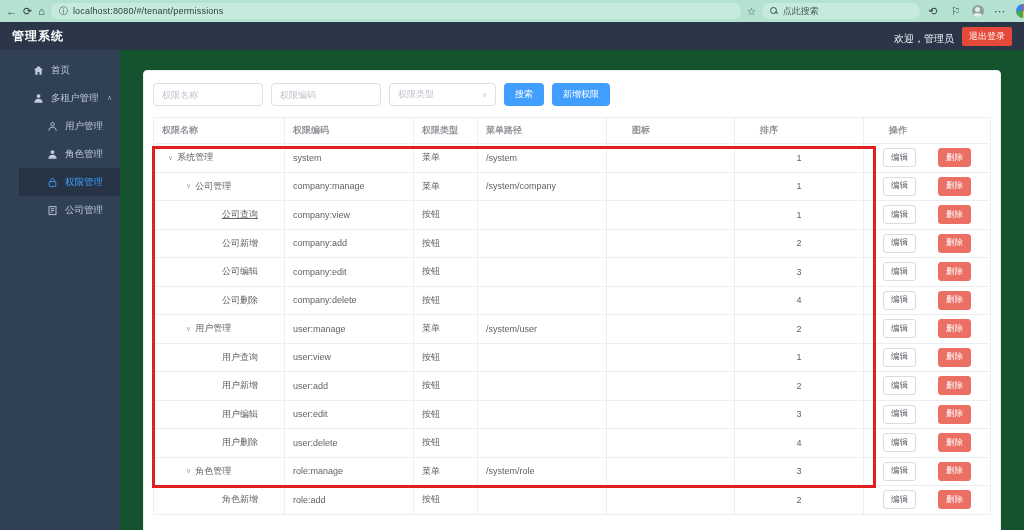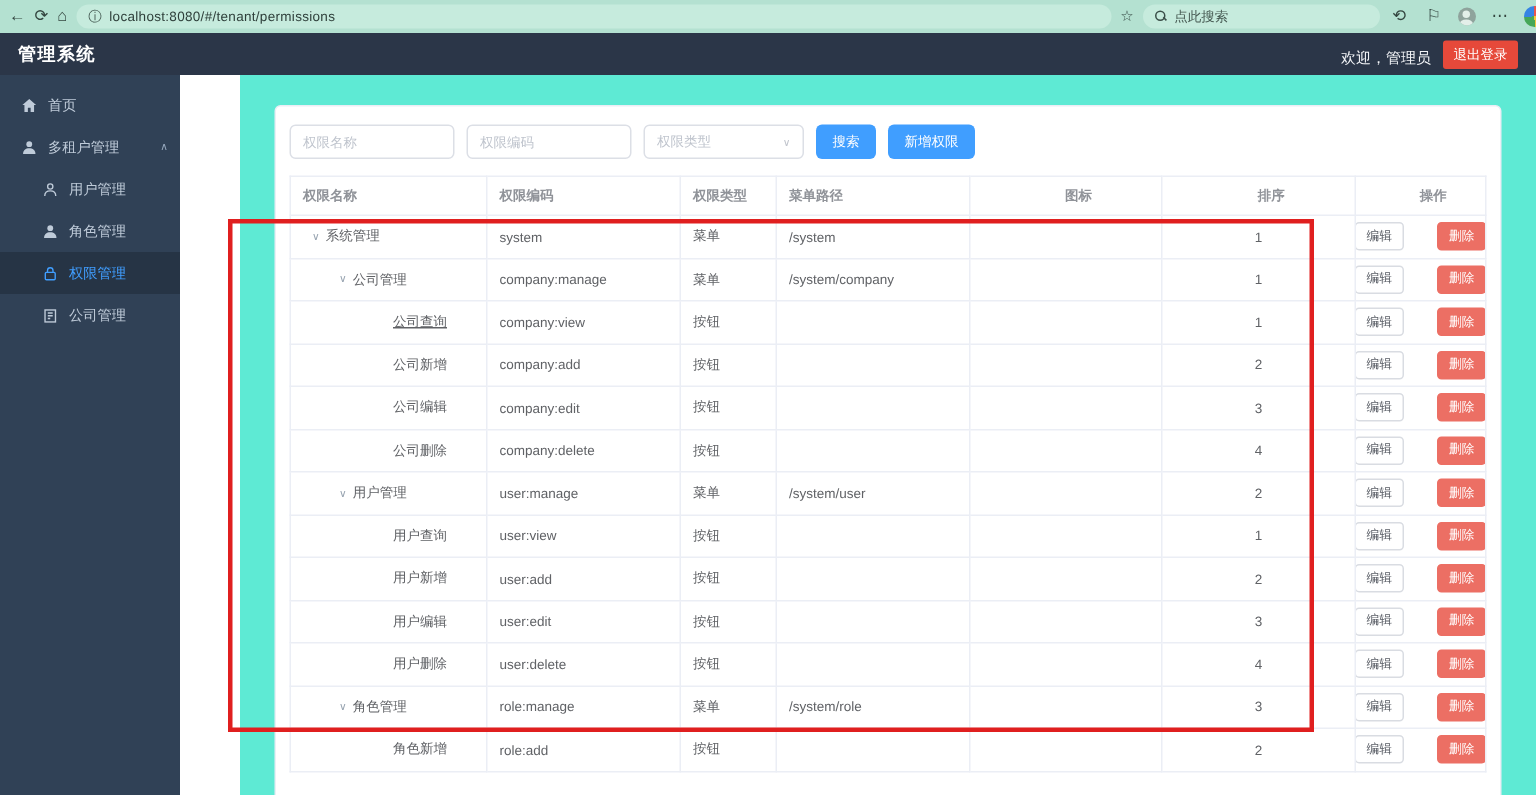--- a/index.html
+++ b/index.html
@@ -36,28 +36,28 @@
   .app-title { color:#fff; font-size:12px; font-weight:bold; letter-spacing:1px; }
   .header-right { margin-left:auto; display:flex; align-items:flex-end; gap:8px; }
   .welcome { color:#f2f4f7; font-size:10px; }
   .logout-btn { background:#e6493a; color:#fff; border:none; font-size:9px;
     padding:3px 7px; border-radius:2px; cursor:pointer; font-family:inherit; }
 
   
   .layout { display:flex; height:480px; }
   .sidebar { width:120px; background:#304156; padding-top:6px; flex:none; }
   .menu-item { height:28px; display:flex; align-items:center; gap:7px; padding-left:14px;
-    color:#bfcbd9; font-size:9.5px; cursor:pointer; position:relative; }
+    color:#bfcbd9; font-size:9.5px; cursor:pointer; position:relative;margin-left:19px; }
   .menu-item.sub { padding-left:28px; }
   .menu-item.active { background:#263445; color:#409eff; }
   .menu-item .mi-ico { width:11px; height:11px; flex:none; display:inline-flex; }
   .menu-item .mi-ico svg { width:11px; height:11px; }
   .menu-caret { position:absolute; right:8px; font-size:7px; color:#97a8be; }
 
-  .main { flex:1; background:#5eead4; position:relative;margin-left:40px; }
+  .main { flex:1; background:#14532d; position:relative; }
   .card { position:absolute; left:23px; top:20px; right:23px; bottom:-10px;
     background:#fff; border:1px solid #ebeef5; border-radius:4px 4px 0 0; padding:9px; }
 
   
   .filter-bar { display:flex; align-items:center; gap:8px; margin:3px 0 11px 0; }
   .f-input { width:110px; height:23px; border:1px solid #dcdfe6; border-radius:4px;
     font-size:9px; padding:0 8px; color:#606266; font-family:inherit; }
   .f-input::placeholder { color:#bfc4cd; }
   .f-select { width:107px; height:23px; border:1px solid #dcdfe6; border-radius:4px;
     display:flex; align-items:center; padding:0 8px; color:#bfc4cd; font-size:9px; cursor:pointer; }
@@ -65,21 +65,21 @@
   .btn-primary { background:#409eff; color:#fff; border:none; border-radius:4px;
     font-size:9px; height:23px; padding:0 11px; cursor:pointer; font-family:inherit; }
 
   
   table.perm { width:100%; border-collapse:collapse; table-layout:fixed; }
   .perm col.w-name { width:131px; } .perm col.w-code { width:129px; }
   .perm col.w-type { width:64px; }  .perm col.w-path { width:129px; }
   .perm col.w-icon { width:128px; } .perm col.w-sort { width:129px; }
   .perm th { height:26px; font-size:9px; color:#909399; font-weight:600;
     border:1px solid #ebeef5; text-align:left; padding:0 8px; background:#fff; }
-  .perm th.ctr { text-align:center;padding-left:25px; }
+  .perm th.ctr { text-align:left;padding-left:25px; }
   .perm td { height:28.5px; font-size:9px; color:#606266; border:1px solid #ebeef5;
     padding:0 8px; background:#fff; white-space:nowrap; overflow:hidden; }
   .perm td.ctr { text-align:center; }
   .name-wrap { display:flex; align-items:center; }
   .tree-caret { color:#97a3b0; font-size:7px; margin-right:4px; cursor:pointer; flex:none; }
   .op-cell { display:flex; align-items:center; justify-content:center; gap:22px; }
   .btn-edit { background:#fff; border:1px solid #d9dce2; color:#5a5e66; font-size:8.5px;
     padding:2.5px 7px; border-radius:3px; cursor:pointer; font-family:inherit; }
   .btn-delete { background:#ec6f64; border:1px solid #ec6f64; color:#fff; font-size:8.5px;
     padding:2.5px 7px; border-radius:3px; cursor:pointer; font-family:inherit; }

